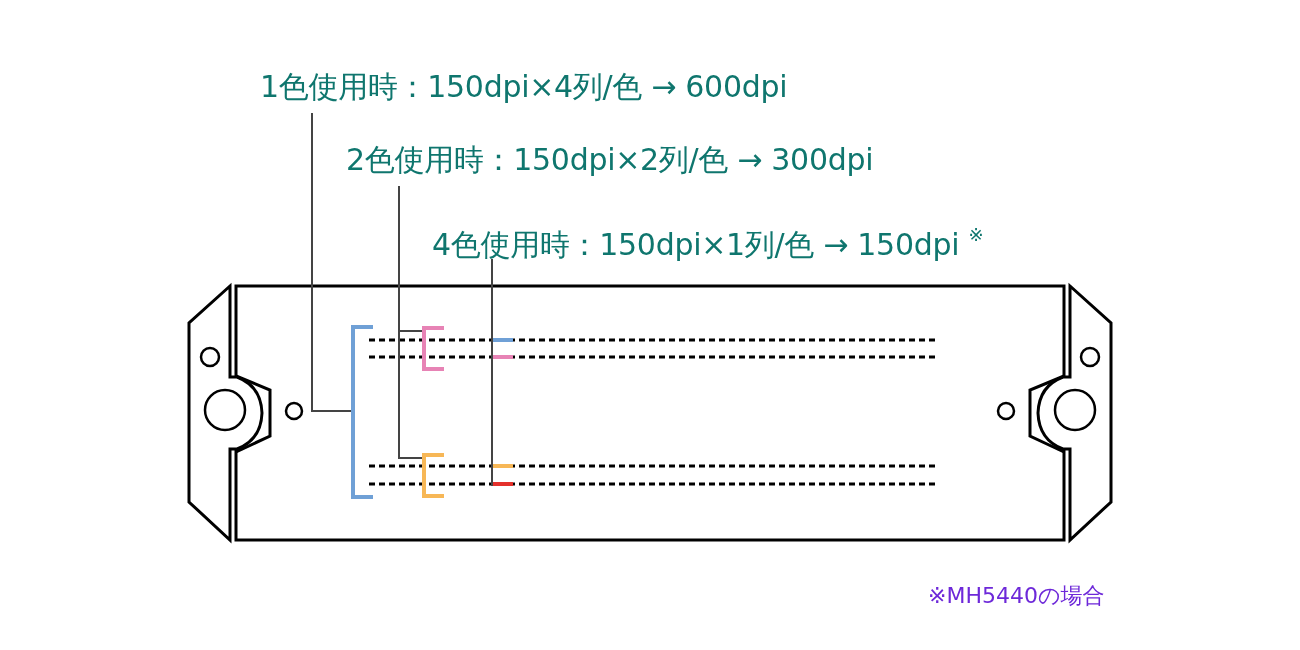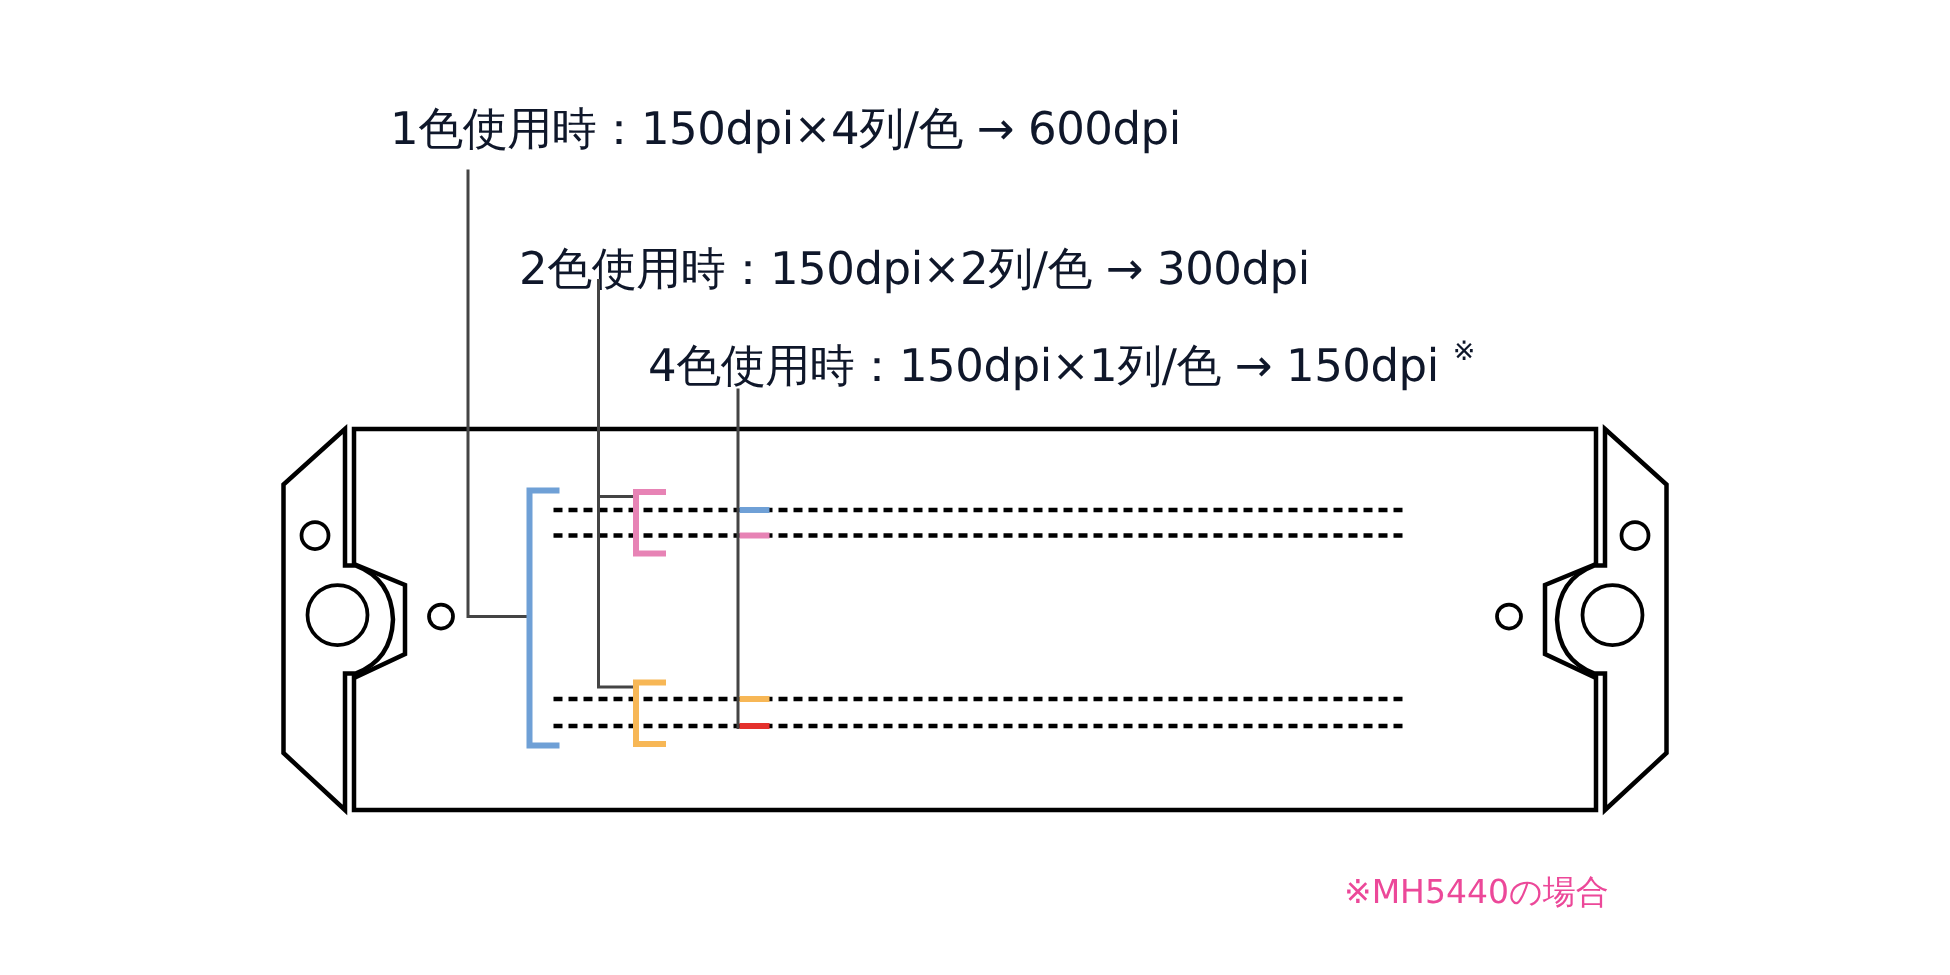--- a/index.html
+++ b/index.html
@@ -1,30 +1,30 @@
 <!DOCTYPE html>
 <html><head>
 <meta charset="utf-8">
 <style>
   html, body { margin: 0; padding: 0; background: #ffffff; }
   body { width: 1300px; height: 650px; position: relative; overflow: hidden;
          font-family: "DejaVu Sans", "Liberation Sans", sans-serif; }
-  .label { position: absolute; color: #0f172a; font-size: 30px; white-space: nowrap;
+  .label { position: absolute; color: #0f766e; font-size: 30px; white-space: nowrap;
            letter-spacing: -0.3px; line-height: 1; }
   .note-mark { font-size: 18px; vertical-align: top; position: relative; top: -4px; }
-  .footnote { position: absolute; color: #ec4899; font-size: 22px; white-space: nowrap; line-height: 1; }
+  .footnote { position: absolute; color: #6d28d9; font-size: 22px; white-space: nowrap; line-height: 1; margin-left: 32px; }
   svg { position: absolute; left: 0; top: 0; }
 </style>
 </head>
 <body>
 
 <div class="label" style="left:260px; top:72px;">
   <span>1色使用時：150dpi×4列/色 → 600dpi</span>
 </div>
-<div class="label" style="left:346px; top:145px;margin-top:20px;">
+<div class="label" style="left:346px; top:145px;">
   <span>2色使用時：150dpi×2列/色 → 300dpi</span>
 </div>
 <div class="label" style="left:432px; top:230px;">
   <span>4色使用時：150dpi×1列/色 → 150dpi</span>
   <span class="note-mark">※</span>
 </div>
 
 <div class="footnote" style="left:896px; top:585px;">※MH5440の場合</div>
 
 <svg width="1300" height="650" viewBox="0 0 1300 650">

